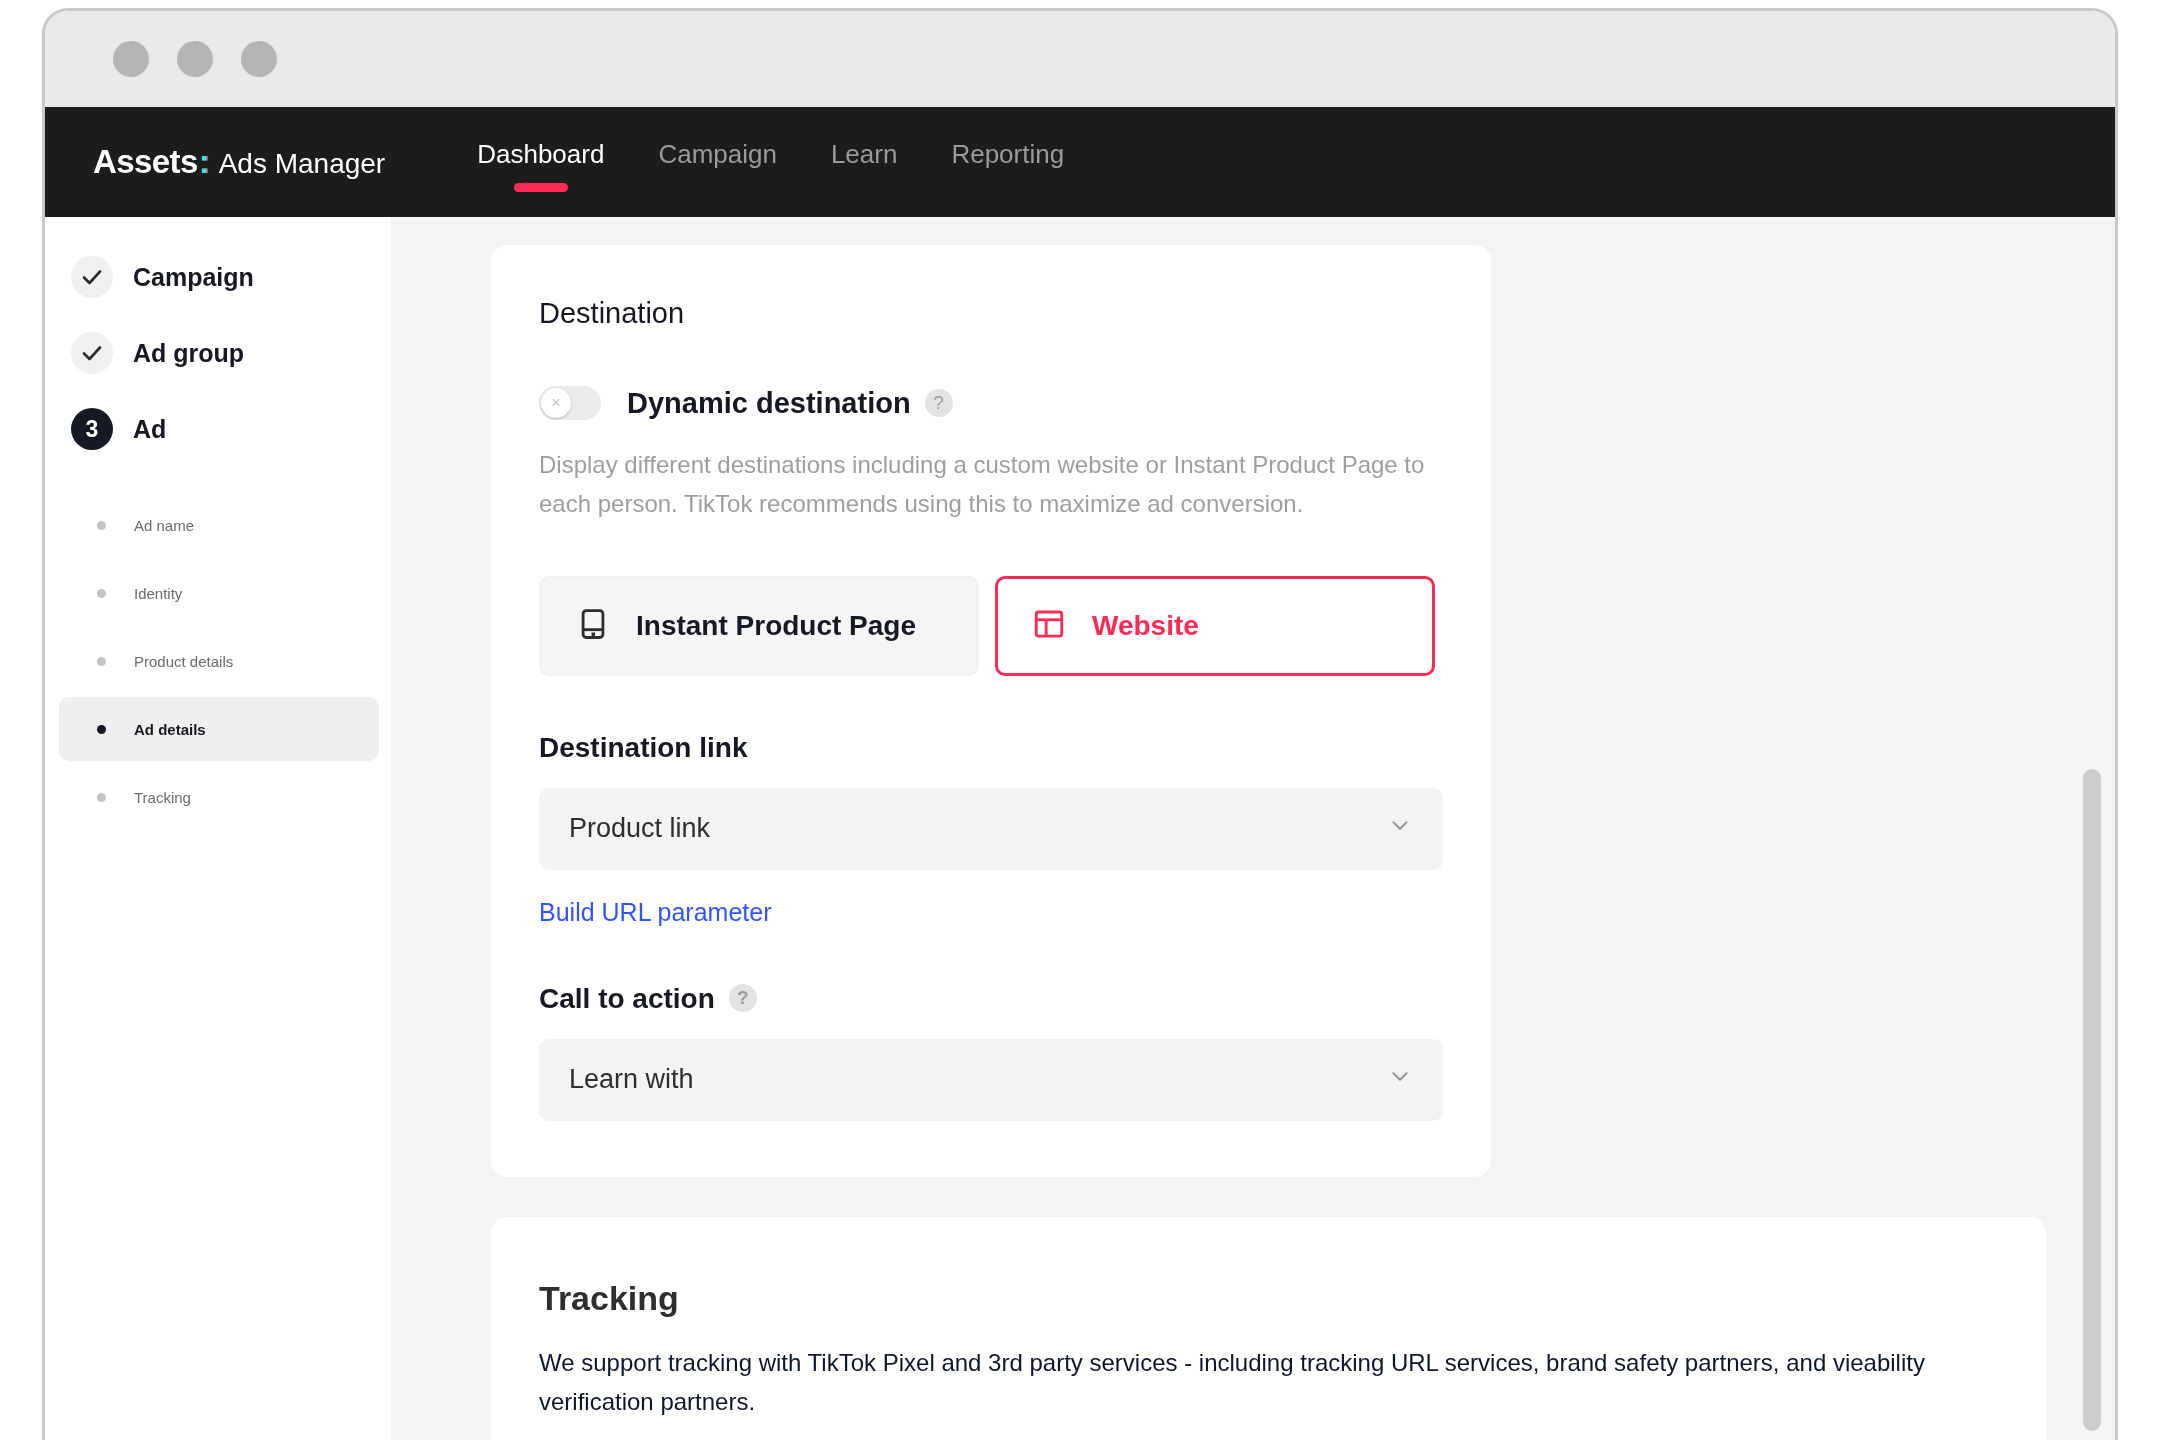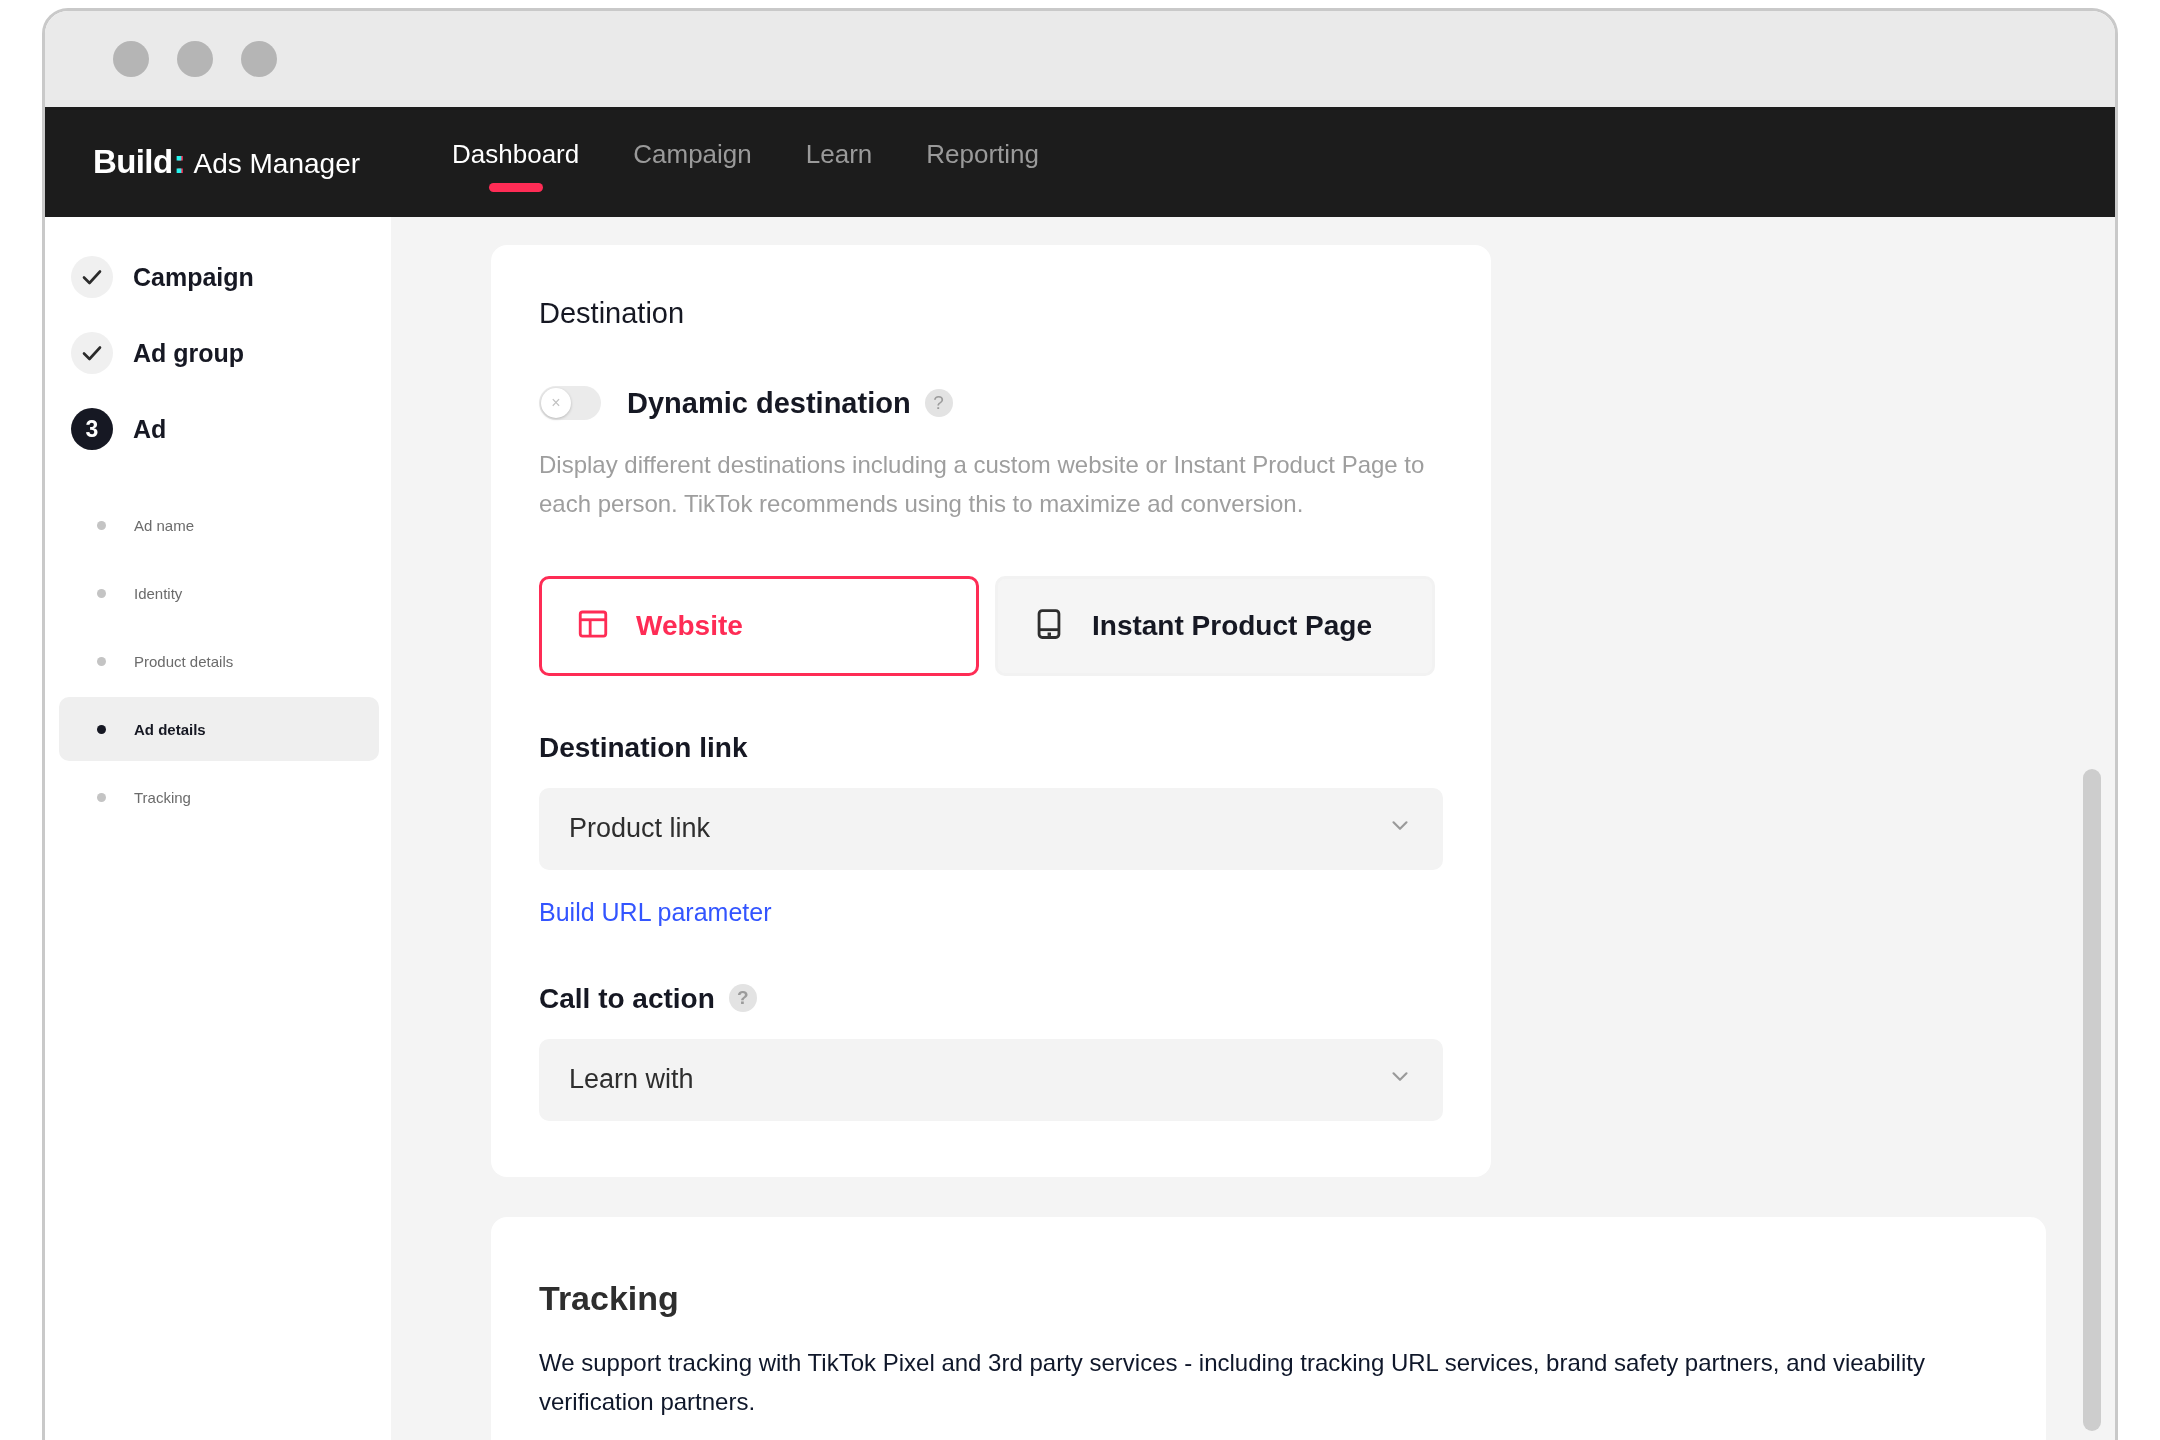--- a/index.html
+++ b/index.html
@@ -350,21 +350,21 @@
 <div id="browser-window">
 
   <div id="titlebar">
     <span class="traffic-dot"></span>
     <span class="traffic-dot"></span>
     <span class="traffic-dot"></span>
   </div>
 
   <div id="topnav">
     <div id="brand">
-      <span id="brand-tiktok">Build</span>
+      <span id="brand-tiktok">Assets</span>
         <span id="brand-colon">:</span>
       <span id="brand-ads">Ads Manager</span>
     </div>
     <div id="navtabs">
       <div class="navtab active">Dashboard</div>
       <div class="navtab">Campaign</div>
       <div class="navtab">Learn</div>
       <div class="navtab">Reporting</div>
     </div>
   </div>
@@ -432,39 +432,39 @@
           <div id="dynamic-toggle">
             <span class="knob">×</span>
           </div>
           <span id="toggle-label">Dynamic destination</span>
           <span class="help-icon">?</span>
         </div>
 
         <div class="desc">Display different destinations including a custom website or Instant Product Page to each person. TikTok recommends using this to maximize ad conversion.</div>
 
         <div id="dest-cards">
+          <div class="dest-card" id="dest-card-ipp">
+            <span>
+              <svg width="34" height="34" viewBox="0 0 24 24" fill="none" stroke="#2e2e2e" stroke-width="2" stroke-linejoin="round">
+                <rect x="5" y="2.5" width="14" height="19" rx="2.2"></rect>
+                <line x1="5" y1="16" x2="19" y2="16"></line>
+                <rect x="11" y="18" width="2.4" height="2.4" fill="#2e2e2e" stroke="none"></rect>
+              </svg>
+            </span>
+            <span class="dest-card-label">Instant Product Page</span>
+          </div>
           <div class="dest-card" id="dest-card-website">
             <span>
               <svg width="34" height="34" viewBox="0 0 24 24" fill="none" stroke="#fe2c55" stroke-width="2" stroke-linejoin="round">
                 <rect x="3" y="3.5" width="18" height="17" rx="1.6"></rect>
                 <line x1="3" y1="9" x2="21" y2="9"></line>
                 <line x1="10" y1="9" x2="10" y2="20.5"></line>
               </svg>
             </span>
             <span class="dest-card-label">Website</span>
-          </div>
-          <div class="dest-card" id="dest-card-ipp">
-            <span>
-              <svg width="34" height="34" viewBox="0 0 24 24" fill="none" stroke="#2e2e2e" stroke-width="2" stroke-linejoin="round">
-                <rect x="5" y="2.5" width="14" height="19" rx="2.2"></rect>
-                <line x1="5" y1="16" x2="19" y2="16"></line>
-                <rect x="11" y="18" width="2.4" height="2.4" fill="#2e2e2e" stroke="none"></rect>
-              </svg>
-            </span>
-            <span class="dest-card-label">Instant Product Page</span>
           </div>
         </div>
 
         <div class="field-label">Destination link</div>
         <div class="select-box">
           <span class="select-value">Product link</span>
           <span class="chev">
             <svg width="26" height="26" viewBox="0 0 24 24" fill="none" stroke="#9a9a9a" stroke-width="2" stroke-linecap="round" stroke-linejoin="round">
                 <polyline points="6,9.5 12,15.5 18,9.5"></polyline>
               </svg>

